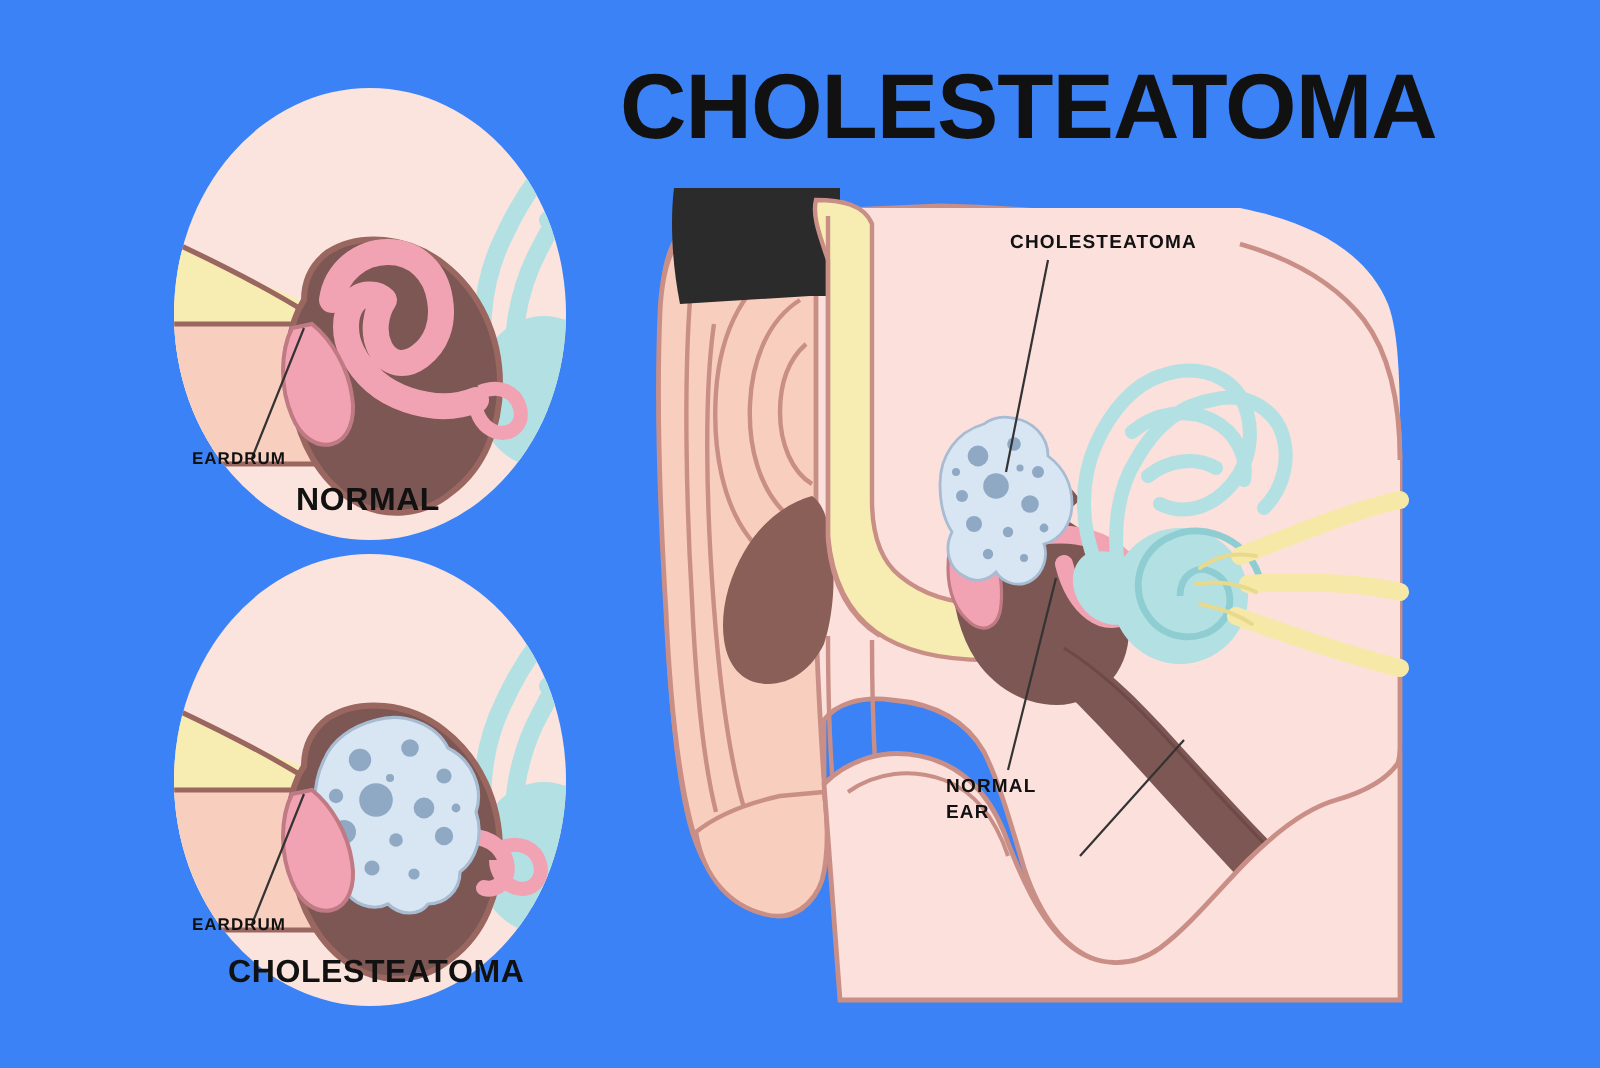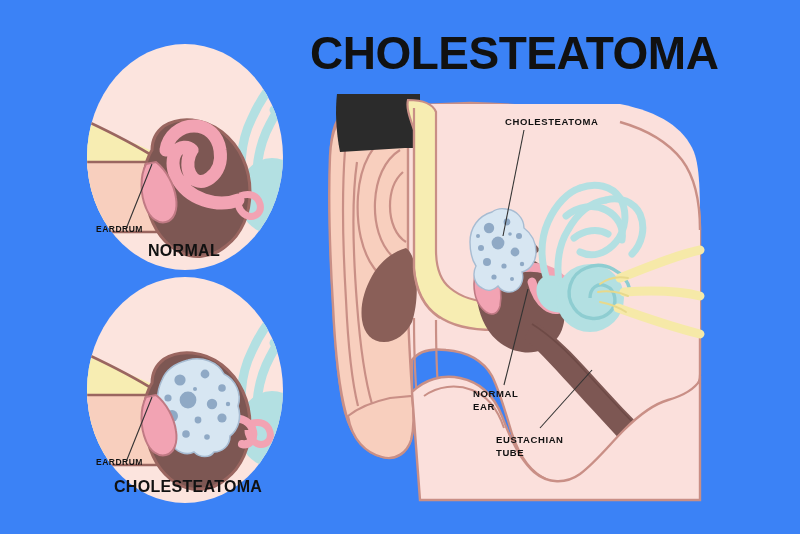--- a/index.html
+++ b/index.html
@@ -403,18 +403,14 @@
   <div class="lbl" style="left:82px; top:223px;">EARDRUM</div>
   <div class="lbl" style="left:82px; top:456px;">EARDRUM</div>
 
   <div class="lbl-main" style="left:505px; top:115px;">CHOLESTEATOMA</div>
 
   <div class="lbl-main" style="left:473px; top:387px;">
     <div>NORMAL</div>
     <div>EAR</div>
   </div>
 
-  <div class="lbl-main" style="left:496px; top:433px;">
-    <div>EUSTACHIAN</div>
-    <div>TUBE</div>
-  </div>
 
 </div>
 
 </body></html>

